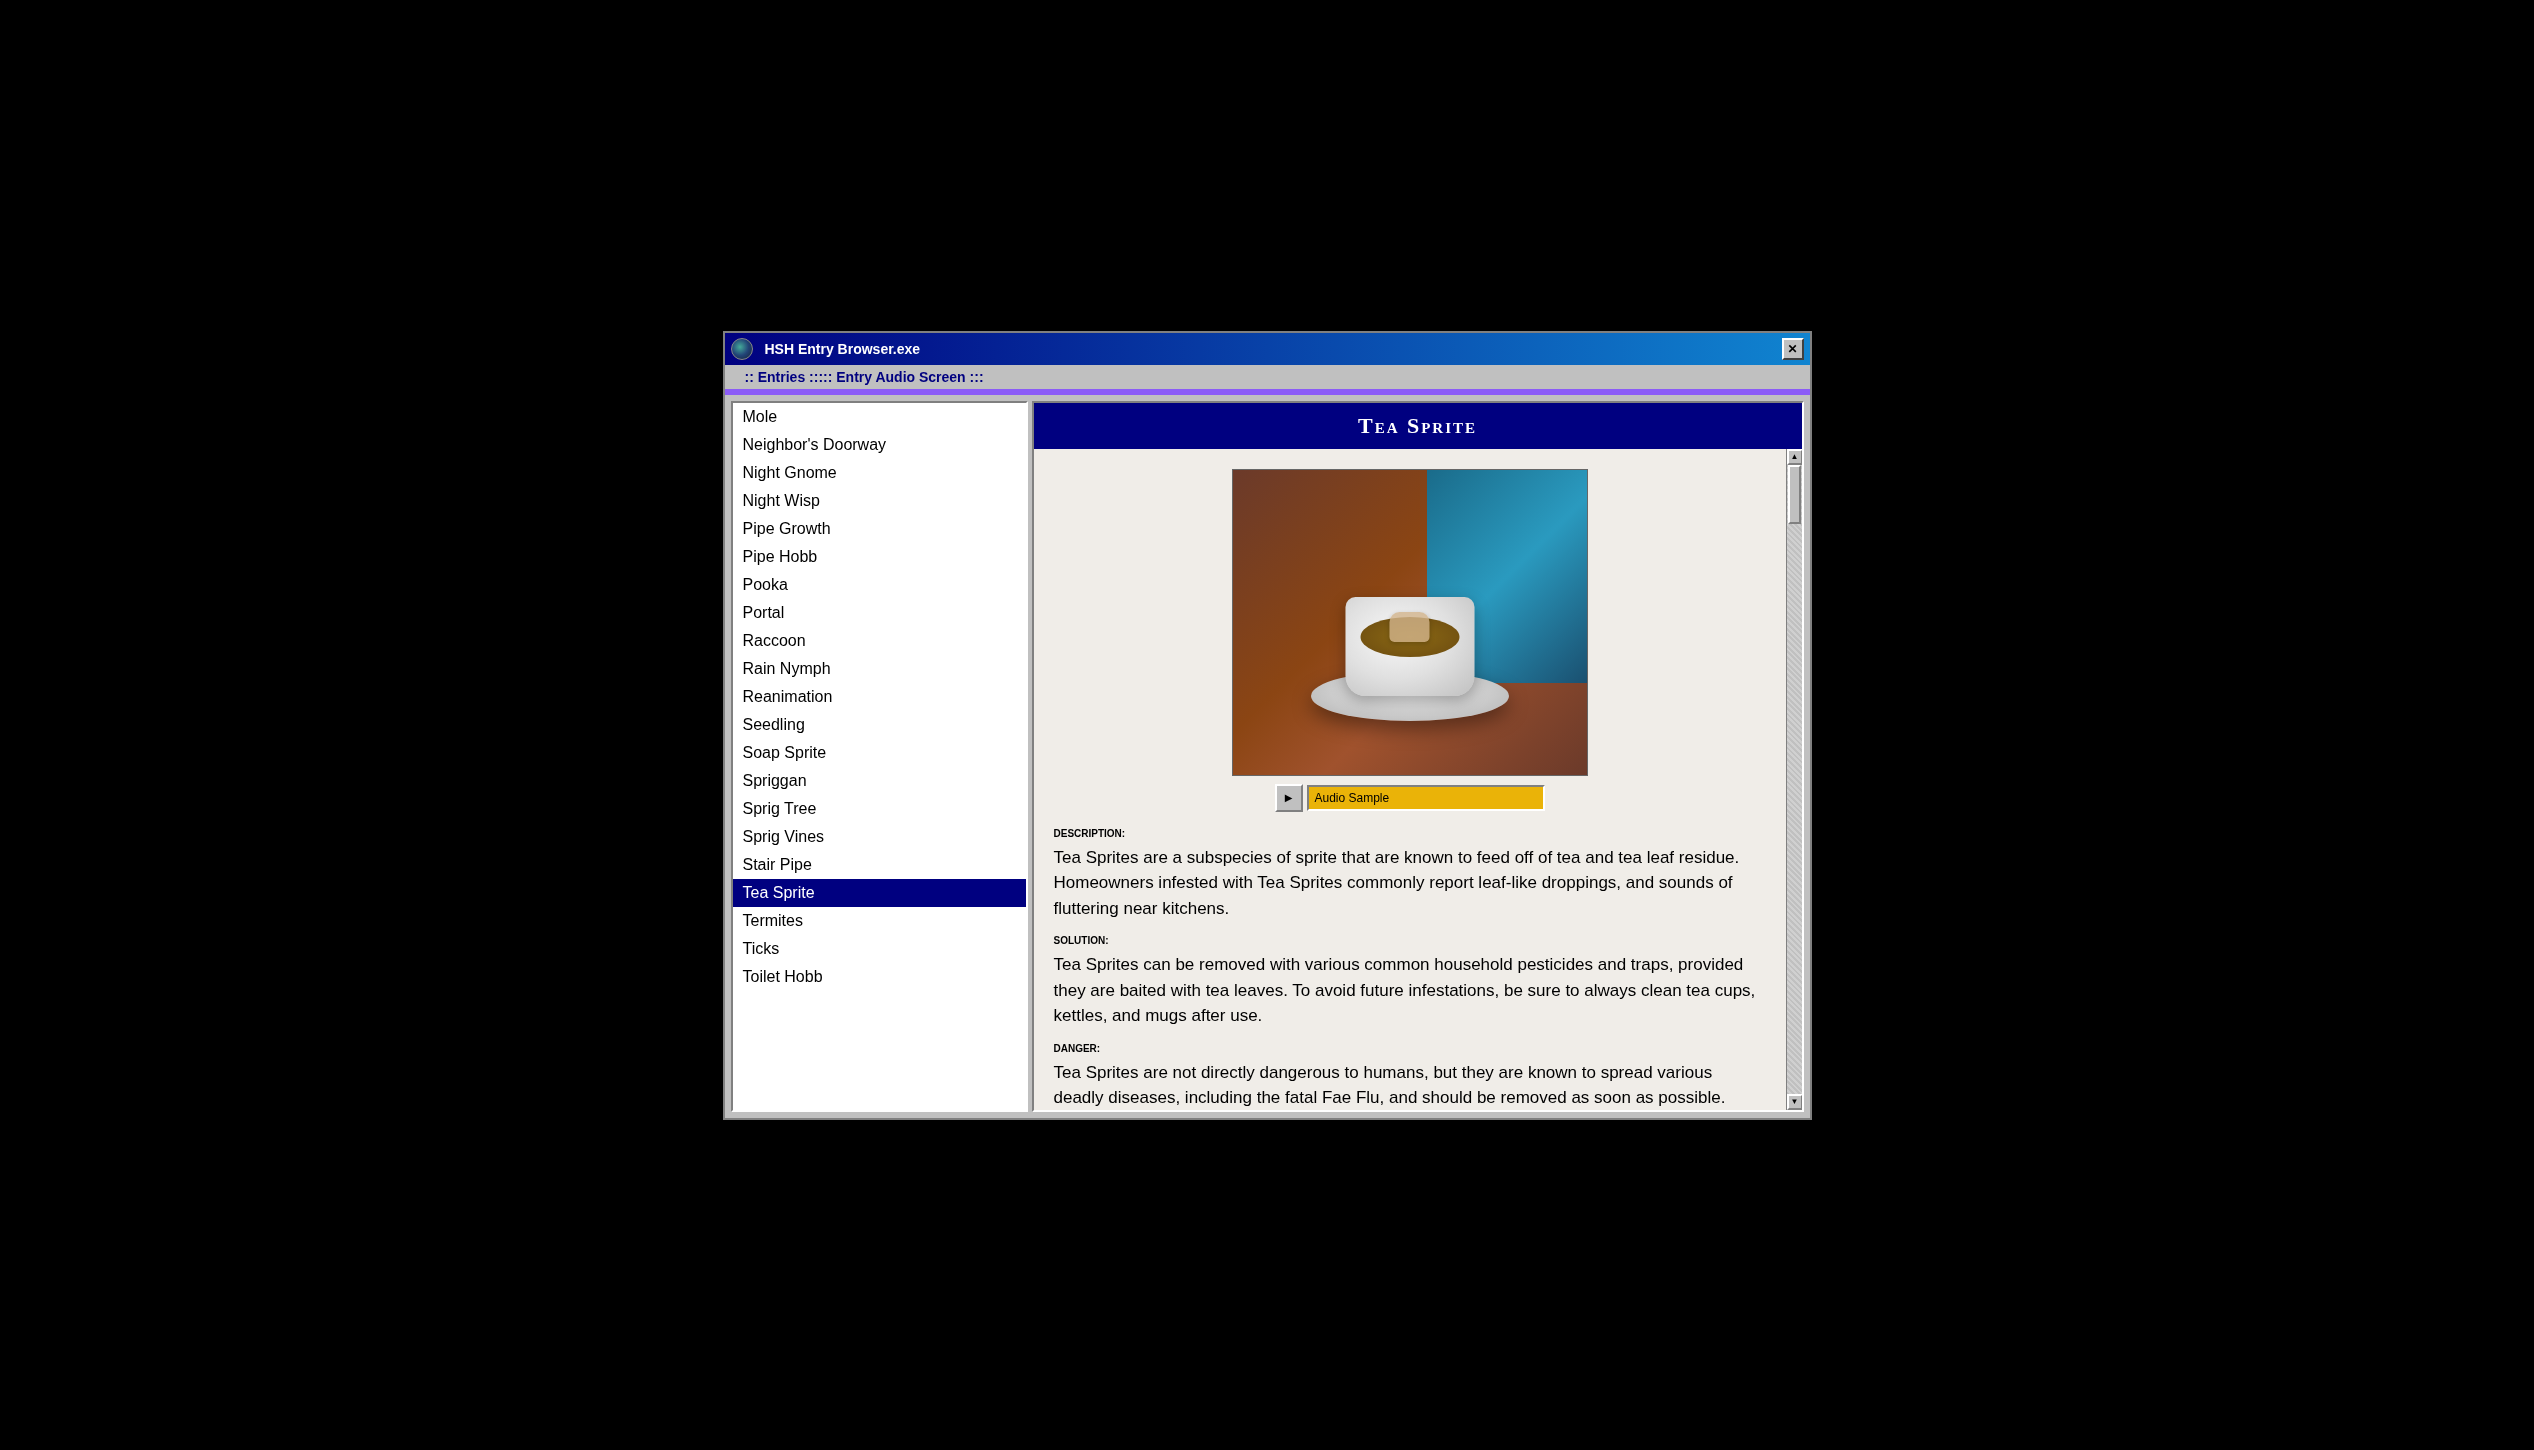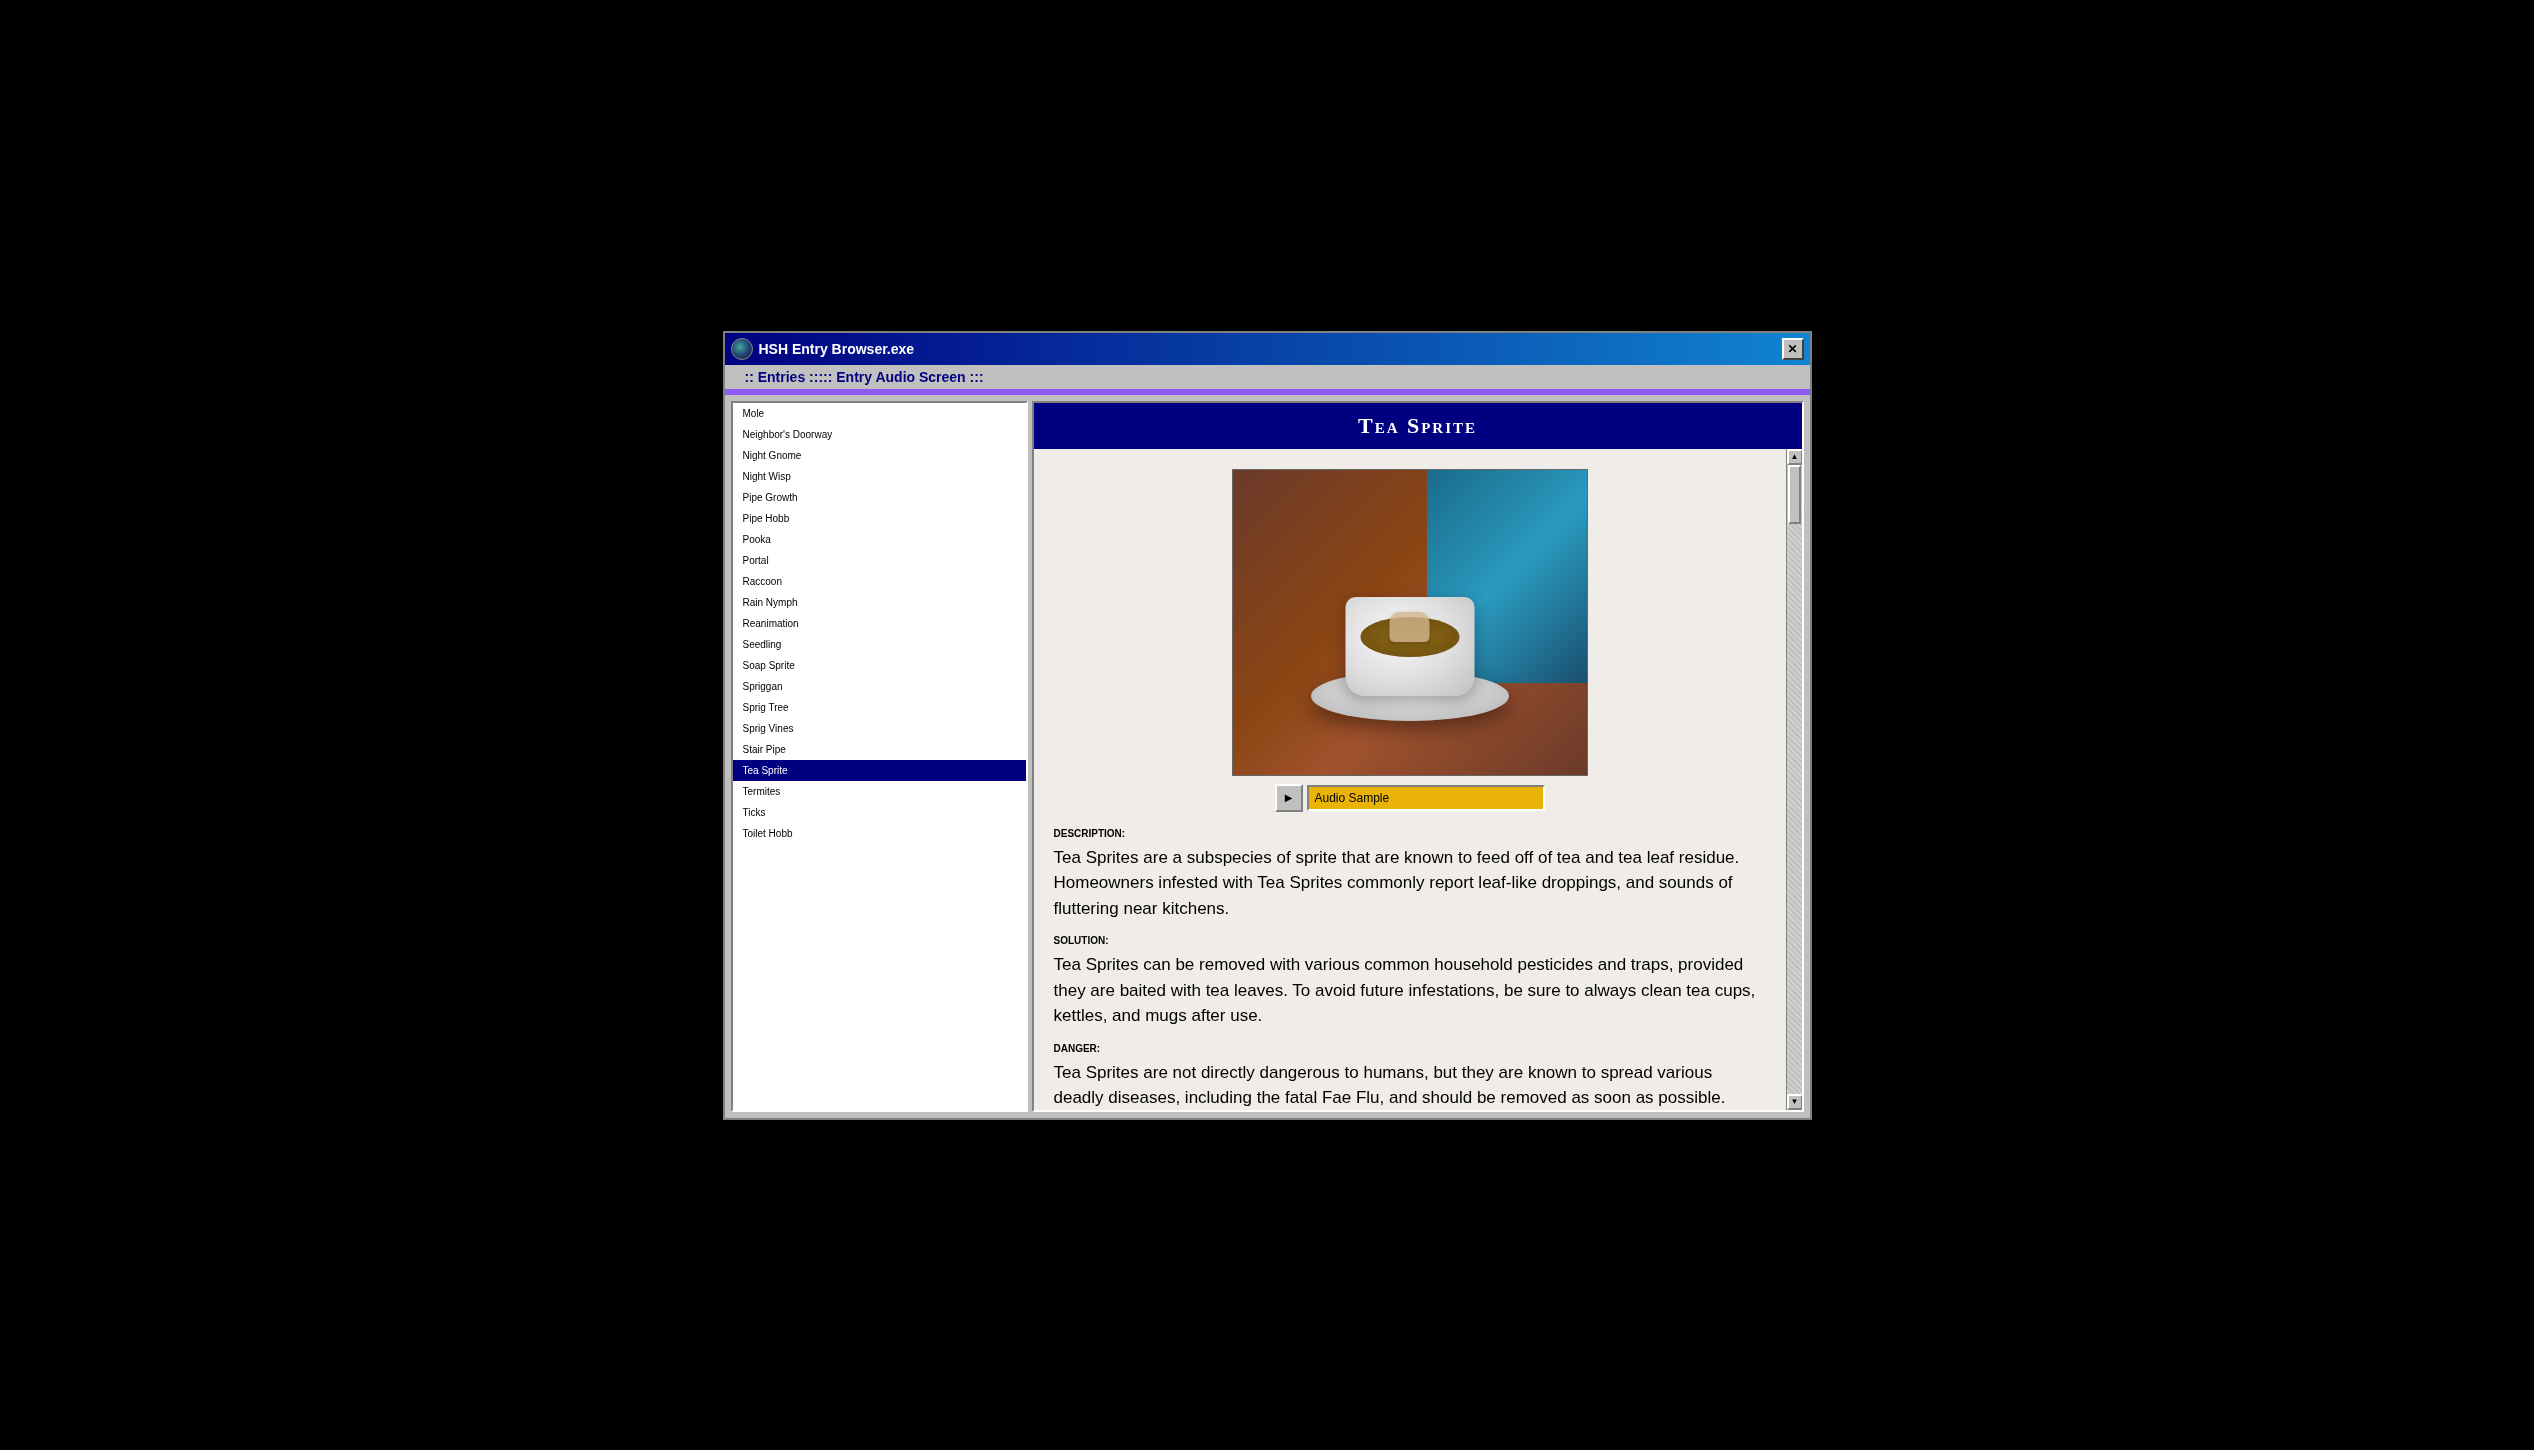--- a/index.html
+++ b/index.html
@@ -26,21 +26,21 @@
       display: flex;
       align-items: center;
       justify-content: space-between;
       padding: 4px 6px;
       height: 32px;
     }
 
     .title-bar-left {
       display: flex;
       align-items: center;
-      gap: 6px;
+      gap: 12px;
     }
 
     .title-icon {
       width: 22px;
       height: 22px;
       background: radial-gradient(circle at 40% 40%, #4a9, #247, #123);
       border-radius: 50%;
       border: 1px solid #888;
       flex-shrink: 0;
     }
@@ -128,21 +128,21 @@
     .list-scroll::-webkit-scrollbar-button {
       background: #c0c0c0;
       height: 16px;
       border: 2px solid;
       border-color: #fff #808080 #808080 #fff;
       display: block;
     }
 
     .list-item {
       padding: 5px 10px;
-      font-size: 10px;
+      font-size: 16px;
       font-family: Arial, sans-serif;
       cursor: pointer;
       color: #000;
       white-space: nowrap;
     }
 
     .list-item.selected {
       background: #000080;
       color: #fff;
     }

